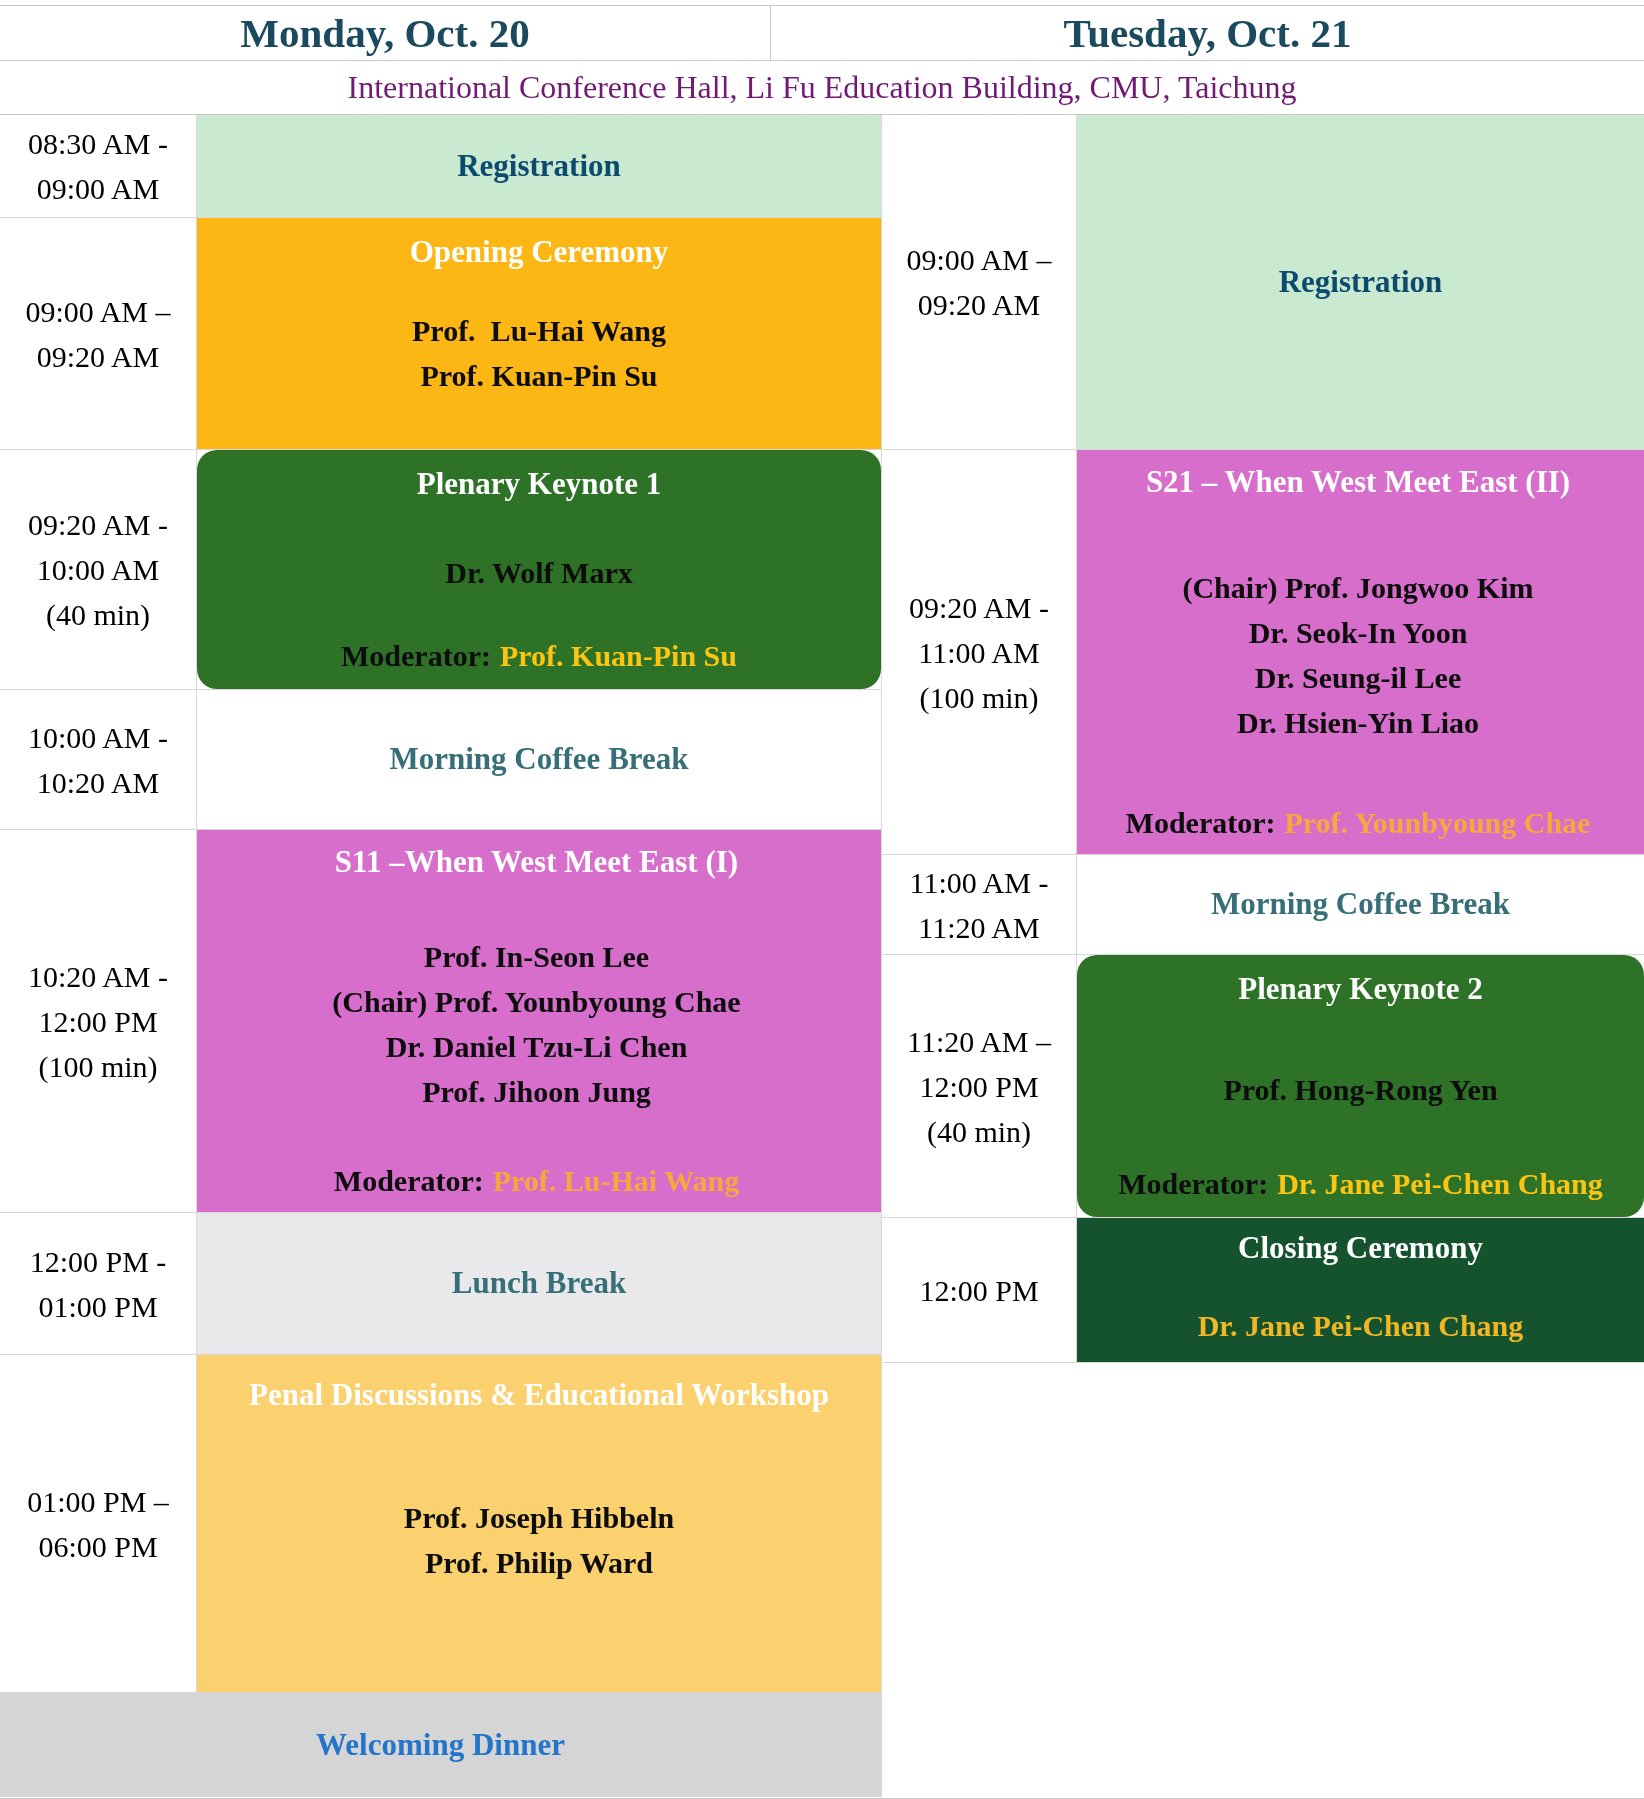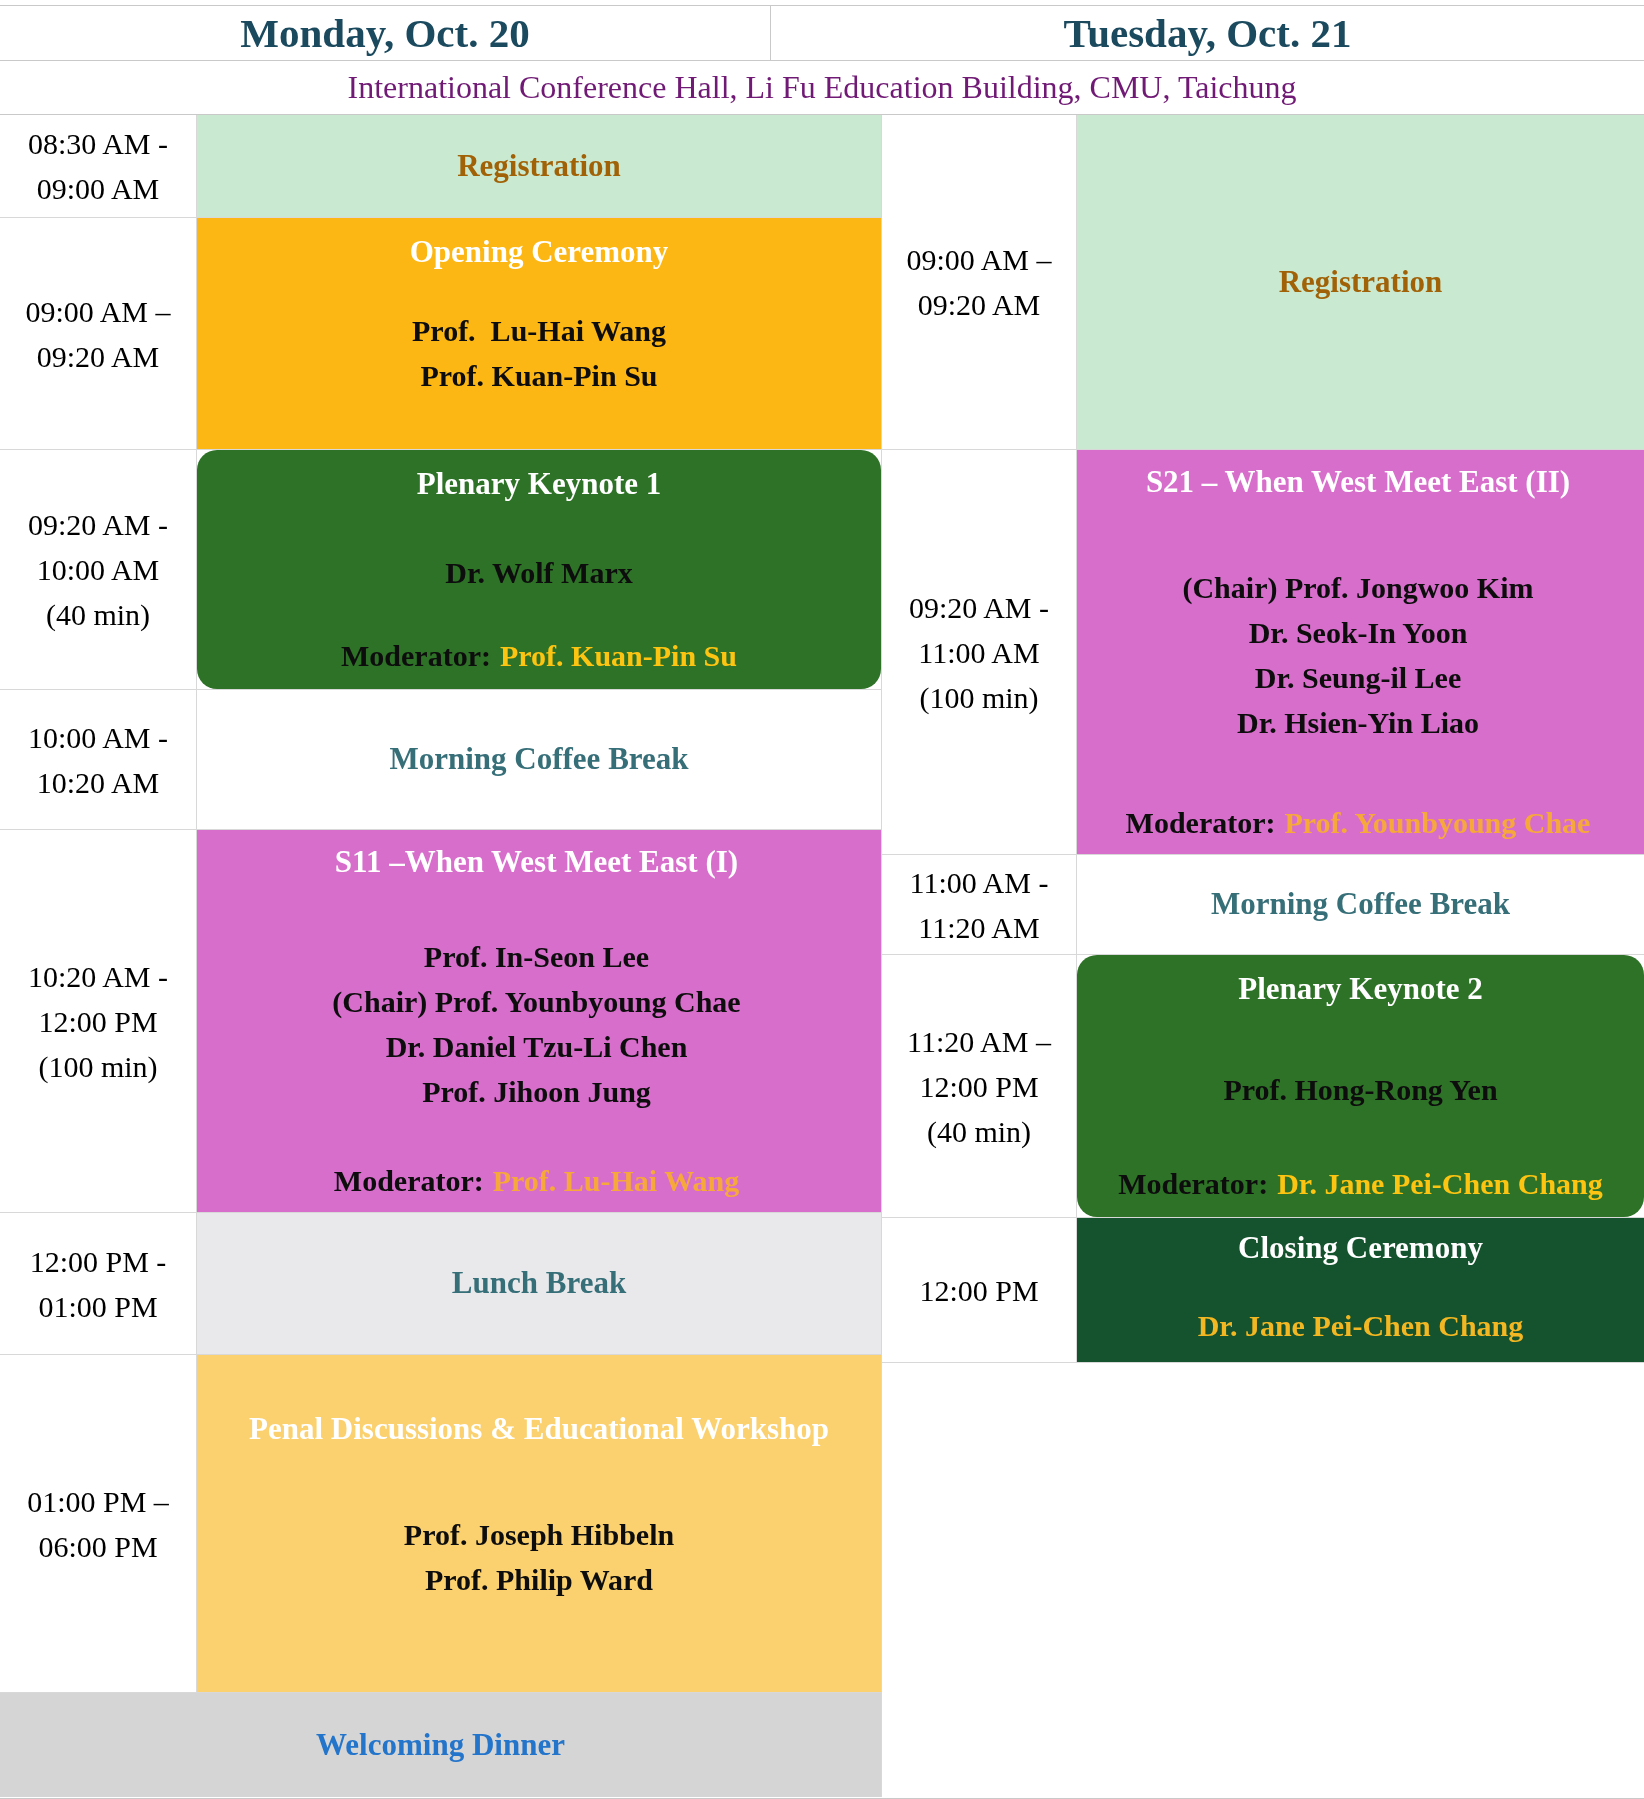--- a/index.html
+++ b/index.html
@@ -61,37 +61,37 @@
 
   
   .m0{height:103px;} .m1{height:232px;} .m2{height:240px;} .m3{height:140px;}
   .m4{height:383px;} .m5{height:142px;} .m6{height:338px;} .m7{height:104px;}
   
   .t0{height:335px;} .t1{height:405px;} .t2{height:100px;} .t3{height:263px;}
   .t4{height:145px;} .t5{height:434px;}
 
   
   .bg-reg{background:#c9ead0;}
-  .txt-reg{color:#a16207;}
+  .txt-reg{color:#0c4a6e;}
   .bg-opening{background:#fdb714;}
   .bg-keynote{background:#2e7227;border-radius:20px;}
   .bg-session{background:#d76ecb;}
   .bg-white{background:#ffffff;}
   .txt-teal{color:#376f79;}
   .bg-lunch{background:#e9e9eb;}
   .bg-workshop{background:#fbd170;}
   .bg-dinner{background:#d5d5d5;}
   .txt-blue{color:#2374cb;}
   .bg-closing{background:#14532d;}
 
   
   .pad-opening{padding:12px 8px 18px 8px;}
   .pad-keynote{padding:12px 8px 16px 8px;}
   .pad-session{padding:10px 8px 14px 3px;}
-  .pad-workshop{padding:52px 14px 30px 14px;}
+  .pad-workshop{padding:18px 14px 30px 14px;}
   .pad-closing{padding:8px 8px 14px 8px;}
 </style>
 </head>
 <body>
 
 <div class="page">
   <div class="table">
 
     <div class="header-row">
       <div class="day-header mon-w">Monday, Oct. 20</div>

